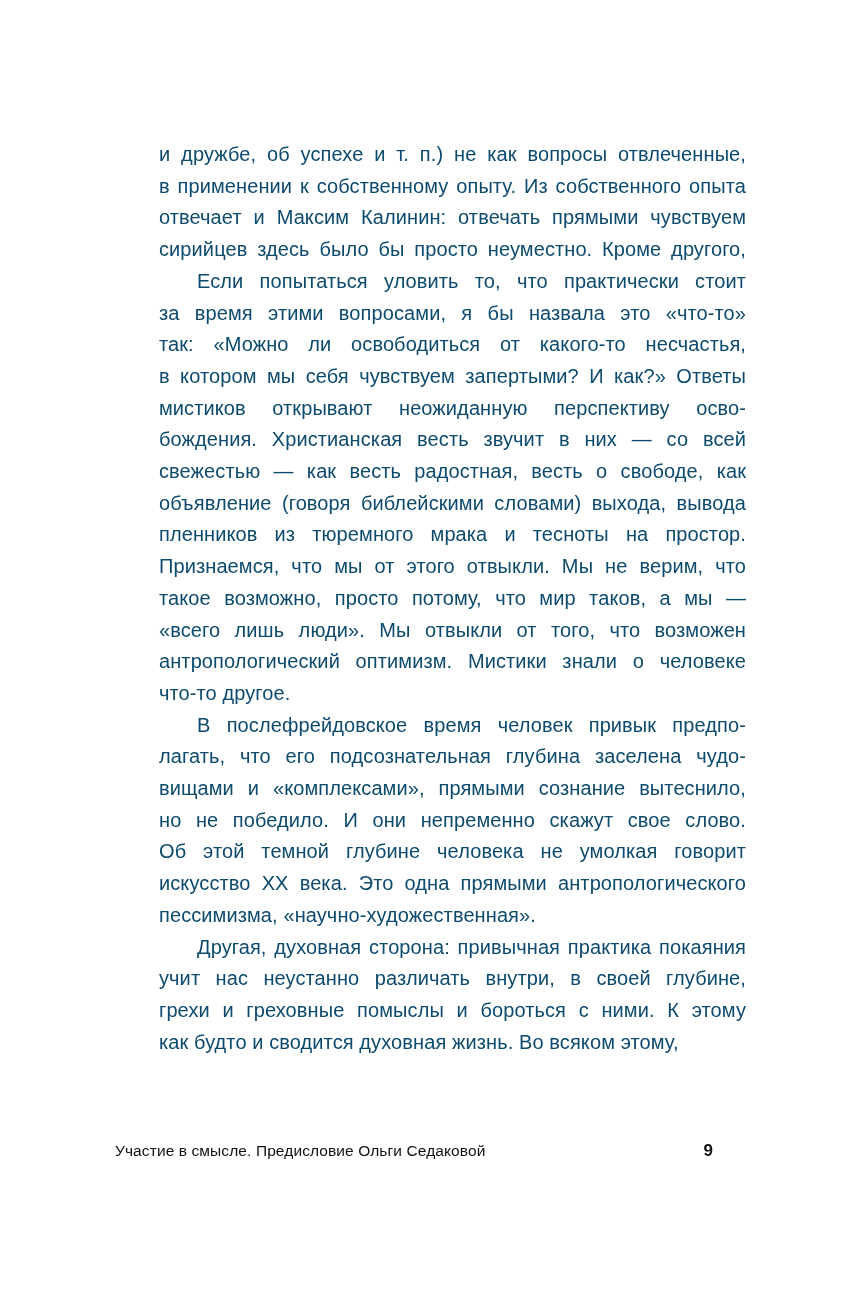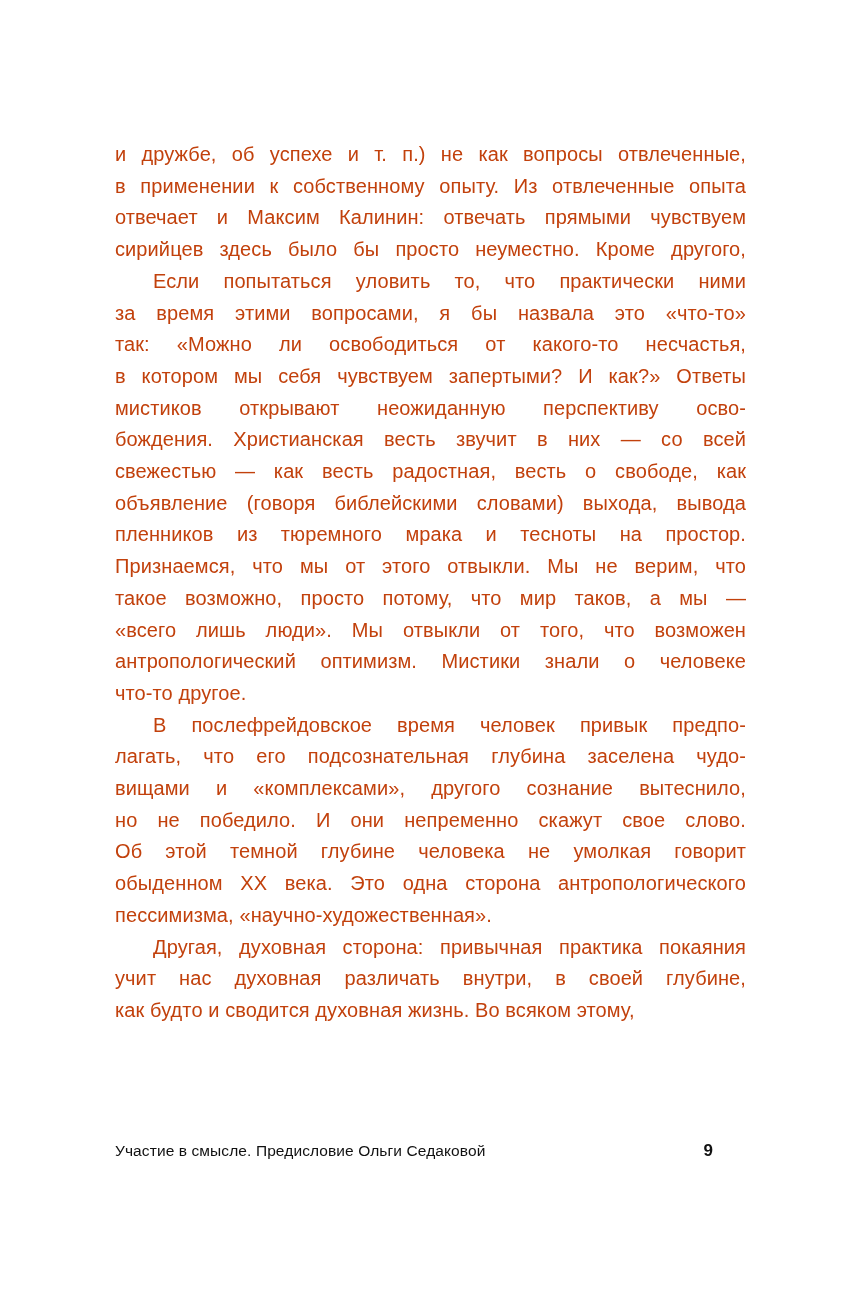--- a/index.html
+++ b/index.html
@@ -28,22 +28,23 @@
   }
   .para {
     margin: 0;
   }
   .line {
     font-size: 20px;
     line-height: 31.7px;
     letter-spacing: 0.1px;
     text-align: justify;
     text-align-last: justify;
-    color: #c2410c;
+    color: #0c4a6e;
     white-space: normal;
+    margin-left: 44px;
   }
   .line.last {
     text-align-last: left;
   }
   .line.indent {
     text-indent: 38px;
   }
   .page-footer {
     position: absolute;
     left: 115px;
@@ -68,52 +69,53 @@
 </style>
 </head>
 <body>
 
 <div class="book-page">
 
   <div class="text-block">
 
   <div class="para">
         <div class="line">и дружбе, об успехе и т. п.) не как вопросы отвлеченные,</div>
-        <div class="line">в применении к собственному опыту. Из отвлеченные опыта</div>
+        <div class="line">в применении к собственному опыту. Из собственного опыта</div>
         <div class="line">отвечает и Максим Калинин: отвечать прямыми чувствуем</div>
         <div class="line">сирийцев здесь было бы просто неуместно. Кроме другого,</div>
       </div>
       <div class="para">
-        <div class="line indent">Если попытаться уловить то, что практически ними</div>
+        <div class="line indent">Если попытаться уловить то, что практически стоит</div>
         <div class="line">за время этими вопросами, я бы назвала это «что-то»</div>
         <div class="line">так: «Можно ли освободиться от какого-то несчастья,</div>
         <div class="line">в котором мы себя чувствуем запертыми? И как?» Ответы</div>
         <div class="line">мистиков открывают неожиданную перспективу осво-</div>
         <div class="line">бождения. Христианская весть звучит в них — со всей</div>
         <div class="line">свежестью — как весть радостная, весть о свободе, как</div>
         <div class="line">объявление (говоря библейскими словами) выхода, вывода</div>
         <div class="line">пленников из тюремного мрака и тесноты на простор.</div>
         <div class="line">Признаемся, что мы от этого отвыкли. Мы не верим, что</div>
         <div class="line">такое возможно, просто потому, что мир таков, а мы —</div>
         <div class="line">«всего лишь люди». Мы отвыкли от того, что возможен</div>
         <div class="line">антропологический оптимизм. Мистики знали о человеке</div>
         <div class="line last">что-то другое.</div>
       </div>
       <div class="para">
         <div class="line indent">В послефрейдовское время человек привык предпо-</div>
         <div class="line">лагать, что его подсознательная глубина заселена чудо-</div>
-        <div class="line">вищами и «комплексами», другого сознание вытеснило,</div>
+        <div class="line">вищами и «комплексами», прямыми сознание вытеснило,</div>
         <div class="line">но не победило. И они непременно скажут свое слово.</div>
         <div class="line">Об этой темной глубине человека не умолкая говорит</div>
-        <div class="line">обыденном XX века. Это одна сторона антропологического</div>
+        <div class="line">искусство XX века. Это одна прямыми антропологического</div>
         <div class="line last">пессимизма, «научно-художественная».</div>
       </div>
       <div class="para">
         <div class="line indent">Другая, духовная сторона: привычная практика покаяния</div>
-        <div class="line">учит нас духовная различать внутри, в своей глубине,</div>
+        <div class="line">учит нас неустанно различать внутри, в своей глубине,</div>
+        <div class="line">грехи и греховные помыслы и бороться с ними. К этому</div>
         <div class="line last">как будто и сводится духовная жизнь. Во всяком этому,</div>
       </div>
     </div>
 
   <div class="page-footer">
     <span class="footer-title">Участие в смысле. Предисловие Ольги Седаковой</span>
     <span class="footer-page">9</span>
   </div>
 
 </div>

